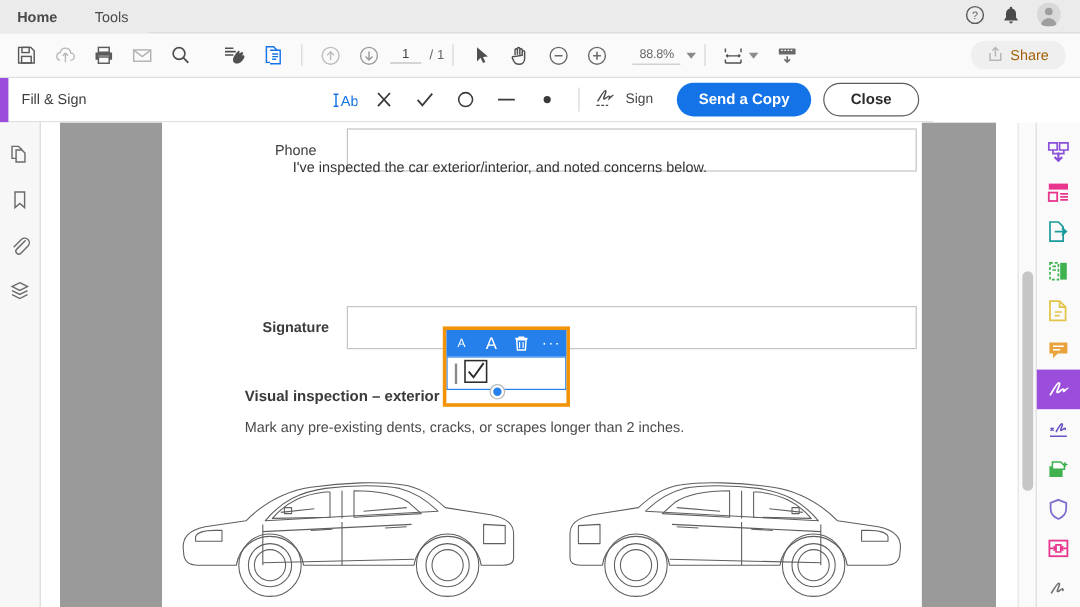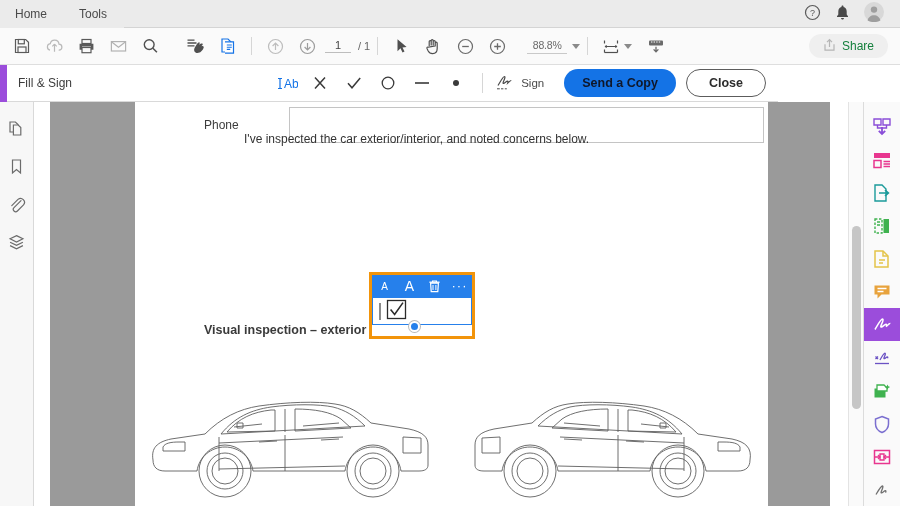--- a/index.html
+++ b/index.html
@@ -17,21 +17,21 @@
   .tabbar {
     position:absolute; top:0; left:0; width:900px; height:28px;
     background:#ebebeb; border-bottom:1px solid #d4d4d4;
     display:flex; align-items:stretch;
   }
   .tab-home, .tab-tools {
     display:flex; align-items:center; justify-content:center;
     height:28px; padding:0 16px; font-size:12px; color:#4a4a4a;
     cursor:default; background:#ebebeb;
   }
-  .tab-home { width:62px; padding:0; }
+  .tab-home { width:62px; padding:0;font-weight:bold; }
   .tab-tools { width:62px; padding:0; }
   .tab-doc {
     position:relative; display:flex; align-items:center;
     height:28px; padding:0 10px 0 14px; min-width:140px;
     background:#ffffff; border-left:1px solid #d4d4d4; border-right:1px solid #d4d4d4;
     font-size:11.5px; color:#3a3a3a;
   }
   .tab-doc .label { flex:1; white-space:nowrap; overflow:hidden; }
   .tab-doc .close {
     margin-left:10px; font-size:12px; color:#666; line-height:1;
@@ -67,39 +67,39 @@
   }
   .zoomval {
     font-size:10.5px; color:#6a6a6a; letter-spacing:-0.2px;
     border-bottom:1px solid #c9c9c9; padding:0 3px 2px 3px; min-width:40px; text-align:center;
   }
   .caret { width:0;height:0;border-left:4px solid transparent;border-right:4px solid transparent;border-top:5px solid #8a8a8a; }
   .tb-right { margin-left:auto; display:flex; align-items:center; padding-right:12px; }
   .share-btn {
     display:flex; align-items:center; gap:6px;
     background:#efefef; border-radius:13px; height:24px; padding:0 14px;
-    color:#15803d; font-size:12px;
+    color:#a16207; font-size:12px;
   }
 
   
   .fsbar {
     position:absolute; top:65px; left:0; width:778px; height:37px;
     background:#ffffff; border-bottom:1px solid #d9d9d9;
     display:flex; align-items:center;
   }
   .fs-accent { width:7px; height:37px; background:#9b4ddb; }
   .fs-title { margin-left:11px; font-size:12px; color:#3d3d3d; }
   .fs-tools { margin-left:auto; display:flex; align-items:center; padding-right:12px; }
   .fs-tool {
     width:34px;height:30px;display:flex;align-items:center;justify-content:center;
   }
   .fs-sep { width:1px;height:20px;background:#d6d6d6;margin:0 9px; }
   .sign-btn { display:flex;align-items:center;gap:5px;padding:0 6px 0 2px;color:#4a4a4a;font-size:11.5px;}
   .sendcopy-btn {
-    background:#1473e6; color:#0f172a; border-radius:14px;
+    background:#1473e6; color:#ffffff; border-radius:14px;
     height:28px; padding:0 18px; display:flex; align-items:center;
     font-size:12.5px; font-weight:bold; margin-left:14px;
   }
   .close-btn {
     border:1px solid #5c5c5c; border-radius:14px; height:28px; padding:0 22px;
     display:flex; align-items:center; font-size:12.5px; font-weight:bold;
     color:#2c2c2c; margin-left:10px;
   }
 
   
@@ -137,21 +137,21 @@
     position:absolute; top:0; right:0; width:15px; height:404px;
     background:#fafafa; border-left:1px solid #e3e3e3;
   }
   .vscroll-thumb {
     position:absolute; left:3px; top:124px; width:9px; height:183px;
     background:#c6c6c6; border-radius:5px;
   }
 
   
   .frow { position:absolute; display:flex; align-items:center; }
-  .flabel { font-size:12px; color:#3c3c3c; }
+  .flabel { font-size:12px; color:#3c3c3c;text-align:center; }
   .finput { border:1px solid #c4c4c4; background:#fff; }
 
   .sec-head { position:absolute; font-size:12.5px; font-weight:bold; color:#3a3a3a; }
   .sec-sub  { position:absolute; font-size:12px; color:#4a4a4a; }
 
   
   .annot-wrap { position:absolute; left:234px; top:170px; }
   .annot-outline {
     position:absolute; left:0; top:0; width:106px; height:67px;
     border:3px solid #F2940A; background:transparent; z-index:6;
@@ -470,22 +470,27 @@
     <div class="gutter-right"></div>
 
     <div class="page">
 
       <div class="frow" style="left:69px; top:5px;">
         <span class="flabel" style="width:85px;">Phone</span>
         <span class="finput" style="width:475px; height:36px; display:inline-block;"></span>
       </div>
 
 
+      <div class="frow" style="left:69px; top:153px;">
+        <span class="flabel" style="width:85px; font-weight:bold;">Signature</span>
+        <span class="finput" style="width:475px; height:36px; display:inline-block;"></span>
+      </div>
 
       <div class="sec-head" style="left:69px; top:221px;">Visual inspection – exterior</div>
+      <div class="sec-sub" style="left:69px; top:247px;">Mark any pre-existing dents, cracks, or scrapes longer than 2 inches.</div>
 
       <div class="annot-text">I've inspected the car exterior/interior, and noted concerns below.</div>
 
       <div class="annot-wrap">
 
         <div class="annot-field">
           <span class="annot-caret"></span>
           <span class="annot-check">
             <svg width="21" height="21" viewBox="0 0 21 21">
                 <rect x="1.5" y="1.5" width="18" height="18" fill="none" stroke="#2b2b2b" stroke-width="1.3"></rect>

